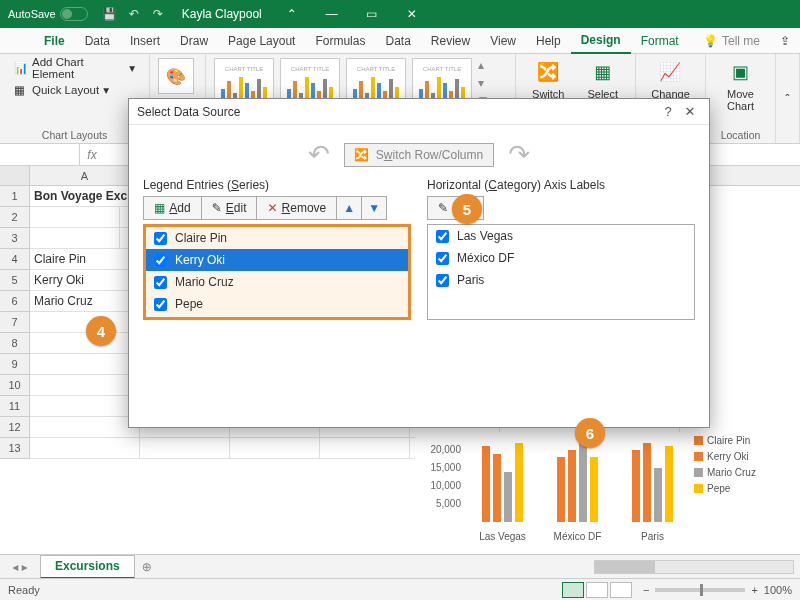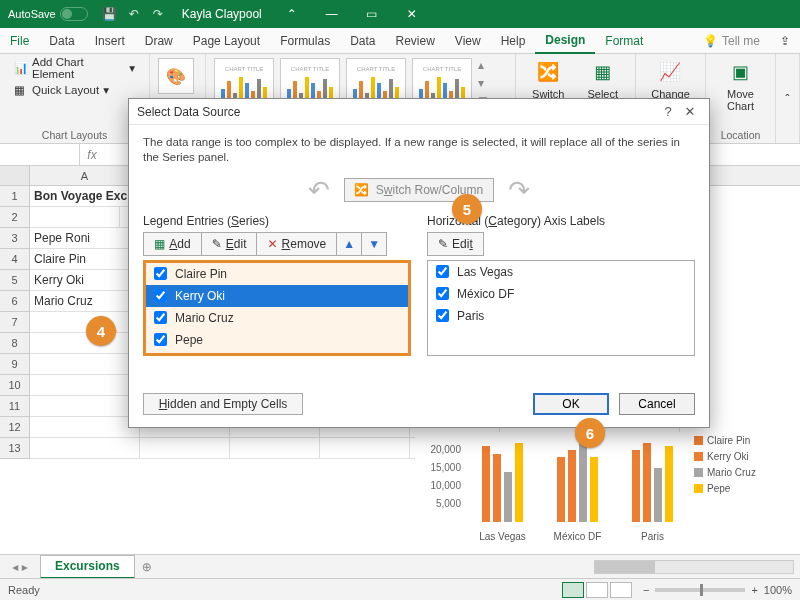--- a/index.html
+++ b/index.html
@@ -13,21 +13,21 @@
   .titlebar .qat { display:flex; gap:8px; padding:0 6px;}
   .titlebar .qat span { width:16px; height:16px; display:flex; align-items:center; justify-content:center; opacity:.8; font-size:12px;}
   .titlebar .title { flex:1; text-align:center; font-size:12px; }
   .titlebar .user { padding:0 10px; font-size:12px; }
   .titlebar .winbtns { display:flex; }
   .titlebar .winbtns div { width:40px; height:28px; display:flex; align-items:center; justify-content:center; }
 
   
   .ribbon-tabs { height:26px; background:#fafafa; border-bottom:1px solid #d0d0d0; display:flex; align-items:center; font-size:12px;}
   .ribbon-tabs .tab { padding:0 10px; height:26px; display:flex; align-items:center; color:#444;}
-  .ribbon-tabs .tab.file { color:#0f7b40; font-weight:400;}
+  .ribbon-tabs .tab.file { color:#0f7b40; font-weight:700;margin-left:34px;}
   .ribbon-tabs .tab.active { color:#0f7b40; border-bottom:2px solid #0f7b40; font-weight:600;}
   .ribbon-tabs .tab.context { color:#0f7b40; }
   .ribbon-tabs .spacer { flex:1; }
   .ribbon-tabs .tellme { color:#888; padding:0 10px; display:flex; align-items:center; gap:4px;}
   .ribbon-tabs .share { width:30px; text-align:center;}
 
   
   .ribbon { height:90px; background:#f3f3f3; border-bottom:1px solid #d0d0d0; display:flex; position:relative;}
   .ribbon .group { border-right:1px solid #dcdcdc; padding:4px 8px 2px 8px; display:flex; flex-direction:column; }
   .ribbon .group .body { flex:1; display:flex; gap:6px; align-items:flex-start;}
@@ -320,21 +320,20 @@
         <div class="rh">2</div>
         <div class="cell" style="width: 90px;"></div>
         <div class="cell" style="width: 90px;"></div>
         <div class="cell" style="width: 90px;"></div>
         <div class="cell" style="width: 90px;"></div>
         <div class="cell" style="width: 90px;"></div>
         <div class="cell" style="width: 90px;"></div>
       </div>
       <div class="row">
         <div class="rh">3</div>
-        <div class="cell" style="width: 110px;">Pepe Roni</div>
         <div class="cell" style="width: 90px;"></div>
         <div class="cell" style="width: 90px;"></div>
         <div class="cell" style="width: 90px;"></div>
         <div class="cell" style="width: 90px;"></div>
         <div class="cell" style="width: 90px;"></div>
         <div class="cell" style="width: 90px;"></div>
       </div>
       <div class="row">
         <div class="rh">4</div>
         <div class="cell" style="width: 110px;">Claire Pin</div>
@@ -439,21 +438,20 @@
 </div>
 
 <div class="dialog">
   <div class="titleb">
     <span>Select Data Source</span>
     <span class="sp"></span>
     <span class="q">?</span>
     <span class="x">✕</span>
   </div>
   <div class="content">
-    <div class="warn">The data range is too complex to be displayed. If a new range is selected, it will replace all of the series in the Series panel.</div>
     <div class="switchrow">
       <span class="arrow">↶</span>
       <div class="switchbtn">
         <span>🔀</span>
         <span>S<u>w</u>itch Row/Column</span>
       </div>
       <span class="arrow">↷</span>
     </div>
     <div class="cols">
       <div class="col">
@@ -515,28 +513,20 @@
               <span>México DF</span>
             </div>
             <div class="li">
               <input type="checkbox" checked="" style="">
               <span>Paris</span>
             </div>
           </div>
       </div>
     </div>
   </div>
-  <div class="footer">
-    <div class="hidden-cells">
-        <span><u>H</u>idden and Empty Cells</span>
-      </div>
-    <div class="sp"></div>
-    <button class="ok">OK</button>
-    <button>Cancel</button>
-  </div>
 </div>
 
 <div class="badge tail-r" style="left:86px; top:316px">4</div>
 <div class="badge tail-b" style="left:452px; top:194px">5</div>
 <div class="badge" style="left:575px; top:418px">6</div>
 
 <div class="minichart">
   <div class="plot" id="plot">
       <div class="bar" style="left: 17px; height: 75.6px; background: rgb(237, 125, 49);"></div>
       <div class="bar" style="left: 28px; height: 68.4px; background: rgb(237, 125, 49);"></div>

